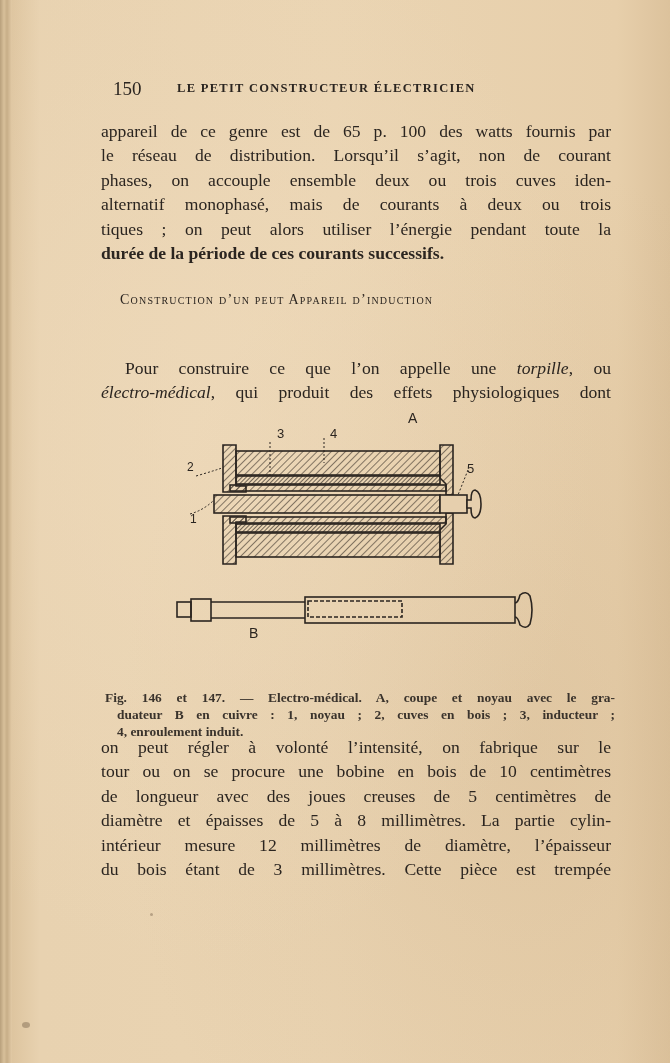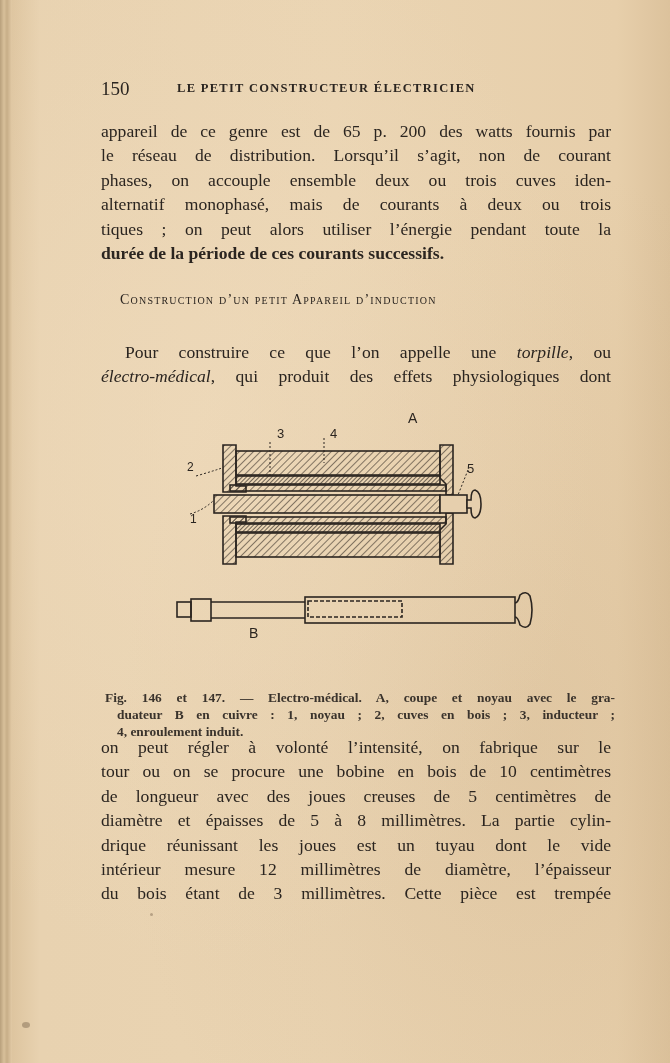--- a/index.html
+++ b/index.html
@@ -18,38 +18,38 @@
       linear-gradient(90deg, #d9bf98 0%, #e8d2b0 6%, #ead4b2 50%, #e7cfab 92%, #dcc29c 100%);
   }
   .edge-left {
     position: absolute; left: 0; top: 0; width: 12px; height: 1063px;
     background: linear-gradient(90deg, #b8a07c 0px, #d8c09a 4px, #c7ae88 7px, #e2caa6 12px);
   }
   .header {
     position: absolute; left: 101px; top: 78px; width: 520px; height: 24px;
     font-size: 18px;
   }
-  .page-number { position: absolute; left: 0; top: 0; font-size: 19px; }
+  .page-number { position: absolute; left: 12px; top: 0; font-size: 19px; }
   .running-title {
     position: absolute; left: 76px; top: 3px;
     font-size: 12.5px; letter-spacing: 1.3px; font-weight: bold;
   }
   .para {
     position: absolute; left: 101px; width: 510px;
     font-size: 17.6px; line-height: 24.4px; text-align: justify;
   }
   .para .line { display: block; white-space: nowrap; text-align-last: justify; text-align: justify; }
   .para .line.last { text-align-last: left; font-weight: bold; }
   .p1 { top: 119px; }
   .section-title {
     position: absolute; left: 120px; top: 292px; width: 480px;
     font-size: 14px; letter-spacing: 1.2px; font-variant: small-caps;
   }
   .p2 { top: 340px; }
-  .p2 .indent { padding-left: 24px; }
+  .p2 .indent { padding-left: 24px; margin-top: 16px; }
   .p3 { top: 735px; }
   em { font-style: italic; }
   .figure { position: absolute; left: 170px; top: 400px; width: 380px; height: 250px; }
   .fig-label { position: absolute; font-family: "Liberation Sans", "DejaVu Sans", sans-serif; font-size: 14px; color: #2b2520; }
   .caption {
     position: absolute; left: 105px; top: 655px; width: 510px;
     font-size: 13.4px; line-height: 16.8px; font-weight: bold; color: #3a332c; margin-top: 35px;
   }
   .caption .line { display: block; white-space: nowrap; text-align-last: justify; }
   .caption .line.cont { padding-left: 12px; }
@@ -61,29 +61,29 @@
 
 <div class="page">
   <div class="edge-left"></div>
 
   <div class="header">
     <span class="page-number">150</span>
     <span class="running-title">LE PETIT CONSTRUCTEUR ÉLECTRICIEN</span>
   </div>
 
   <div class="para p1">
-    <span class="line">appareil de ce genre est de 65 p. 200 des watts fournis par</span>
+    <span class="line">appareil de ce genre est de 65 p. 100 des watts fournis par</span>
     <span class="line">le réseau de distribution. Lorsqu’il s’agit, non de courant</span>
     <span class="line">phases, on accouple ensemble deux ou trois cuves iden-</span>
     <span class="line">alternatif monophasé, mais de courants à deux ou trois</span>
     <span class="line">tiques ; on peut alors utiliser l’énergie pendant toute la</span>
     <span class="line last">durée de la période de ces courants successifs.</span>
   </div>
 
-  <div class="section-title">Construction d’un petit Appareil d’induction</div>
+  <div class="section-title">Construction d’un peut Appareil d’induction</div>
 
   <div class="para p2">
     <span class="line indent"><span>Pour construire ce que l’on appelle une </span><em>torpille</em><span>, ou</span></span>
     <span class="line"><em>électro-médical</em><span>, qui produit des effets physiologiques dont</span></span>
   </div>
 
   <div class="figure">
     <svg width="380" height="250" viewBox="0 0 380 250">
       <defs>
         <pattern id="hatch" patternUnits="userSpaceOnUse" width="5" height="5" patternTransform="rotate(45)">
@@ -148,20 +148,19 @@
     <span class="line">Fig. 146 et 147. — Electro-médical. A, coupe et noyau avec le gra-</span>
     <span class="line cont">duateur B en cuivre : 1, noyau ; 2, cuves en bois ; 3, inducteur ;</span>
     <span class="line cont last">4, enroulement induit.</span>
   </div>
 
   <div class="para p3">
     <span class="line">on peut régler à volonté l’intensité, on fabrique sur le</span>
     <span class="line">tour ou on se procure une bobine en bois de 10 centimètres</span>
     <span class="line">de longueur avec des joues creuses de 5 centimètres de</span>
     <span class="line">diamètre et épaisses de 5 à 8 millimètres. La partie cylin-</span>
-    <span class="line">drique réunissant les joues est un tuyau dont le vide</span>
     <span class="line">intérieur mesure 12 millimètres de diamètre, l’épaisseur</span>
     <span class="line">du bois étant de 3 millimètres. Cette pièce est trempée</span>
   </div>
 
   <div class="smudge" style="left:22px; top:1022px; width:8px; height:6px;"></div>
   <div class="smudge" style="left:150px; top:913px; width:3px; height:3px;"></div>
 </div>
 
 </body></html>

